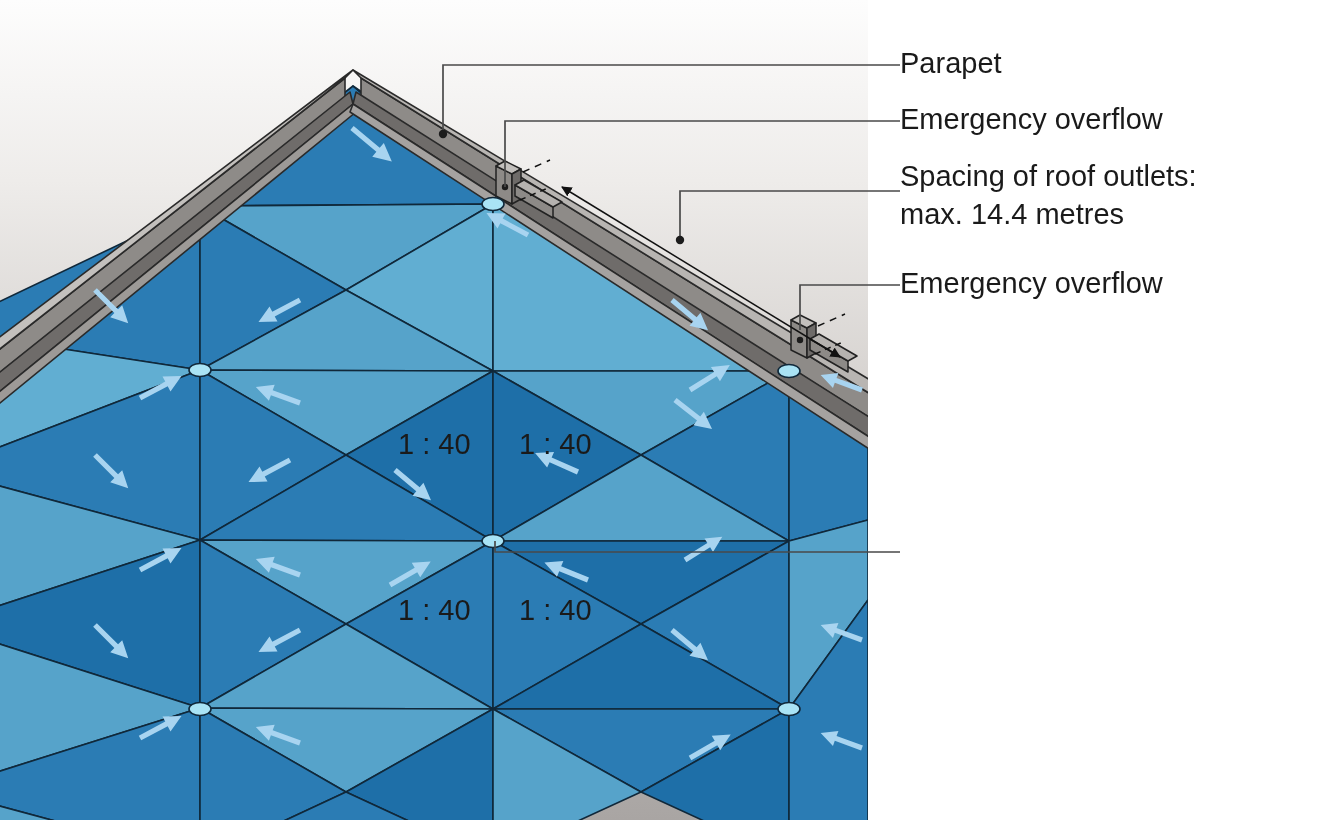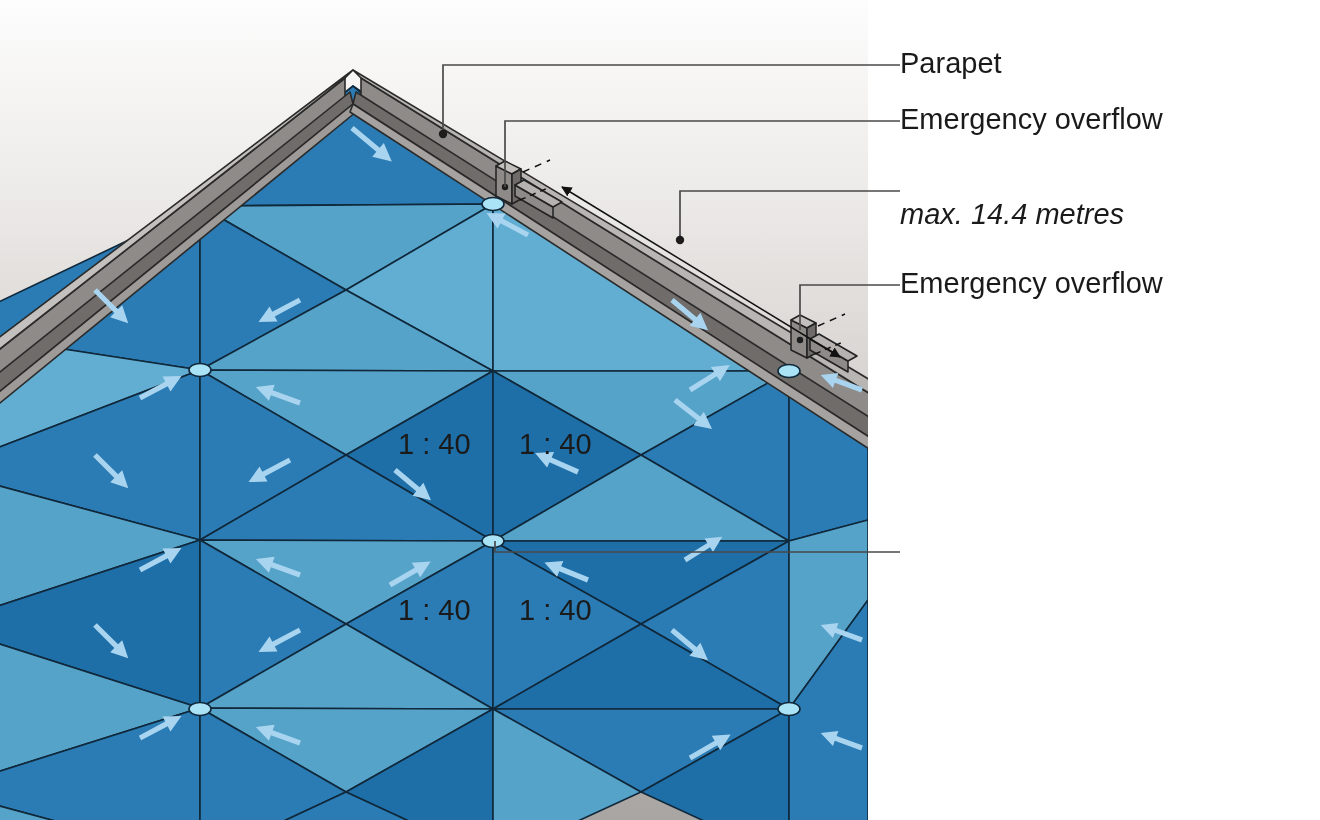--- a/index.html
+++ b/index.html
@@ -263,21 +263,22 @@
     <g fill="#1c1c1c">
       <circle cx="443" cy="134" r="4.2"></circle>
       <circle cx="680" cy="240" r="4.2"></circle>
     </g>
   </svg>
 
   <div class="lbl" style="left:900px; top:44px;">Parapet</div>
 
   <div class="lbl" style="left:900px; top:100px;">Emergency overflow</div>
 
-  <div class="lbl" style="left:900px; top:195px;font-style:italic;">max. 14.4 metres</div>
+  <div class="lbl" style="left:900px; top:157px;">Spacing of roof outlets:</div>
+  <div class="lbl" style="left:900px; top:195px;">max. 14.4 metres</div>
 
   <div class="lbl" style="left:900px; top:264px;">Emergency overflow</div>
 
 
   <div class="lbl" style="left:398px; top:425px;">1 : 40</div>
   <div class="lbl" style="left:519px; top:425px;">1 : 40</div>
   <div class="lbl" style="left:398px; top:591px;">1 : 40</div>
   <div class="lbl" style="left:519px; top:591px;">1 : 40</div>
 
 </div>

